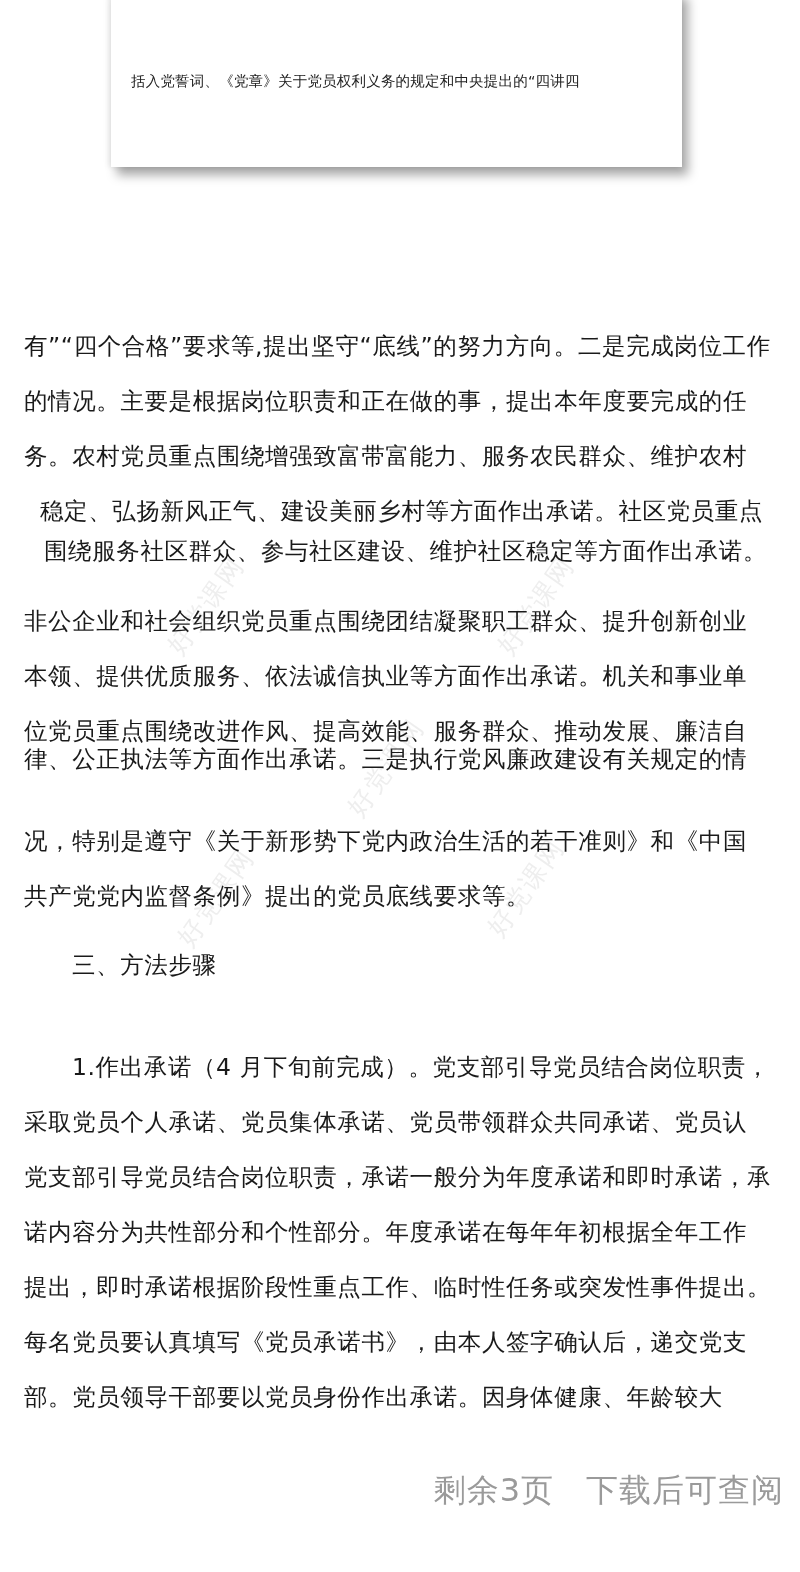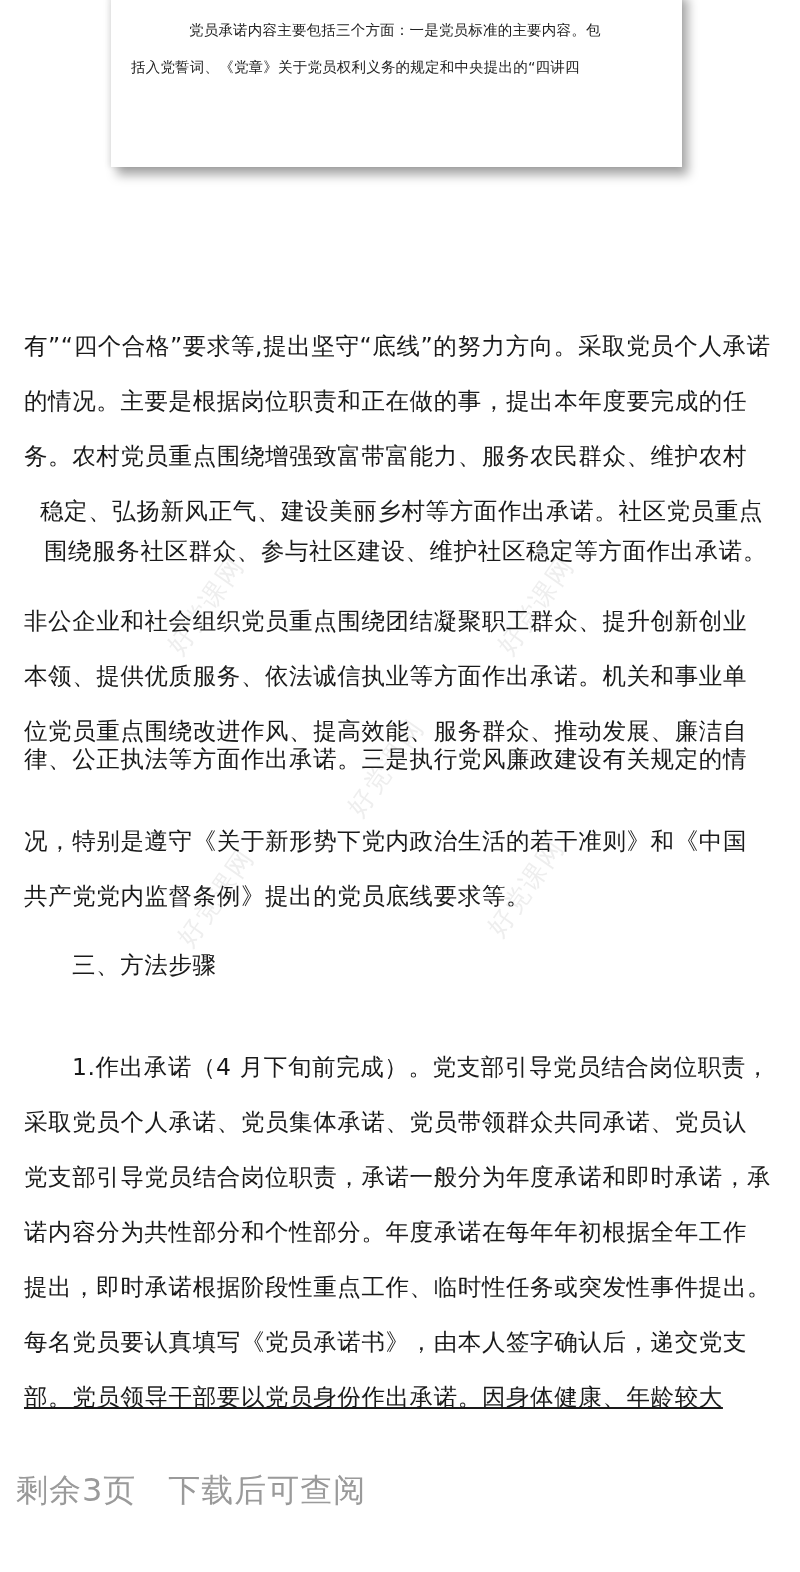--- a/index.html
+++ b/index.html
@@ -5,50 +5,49 @@
   html, body { margin: 0; padding: 0; background: #ffffff; }
   body { width: 800px; height: 1572px; position: relative; overflow: hidden;
          font-family: "DejaVu Sans", "Liberation Sans", sans-serif; color: #1a1a1a; }
 
   .card { position: absolute; left: 111px; top: -10px; width: 571px; height: 177px;
           background: #ffffff;
           box-shadow: 6px 8px 10px rgba(0,0,0,0.35), -2px 0 6px rgba(0,0,0,0.10); }
   .card-line { position: absolute; font-size: 14.5px; line-height: 20px; color: #222;
                white-space: nowrap; letter-spacing: 0.2px; }
   .card-line.l1 { left: 78px; top: 30px; }
-  .card-line.l2 { left: 20px; top: 67px; }
+  .card-line.l2 { left: 20px; top: 81px; }
 
   .body-line { position: absolute; left: 24px; font-size: 23.5px; line-height: 30px;
                white-space: nowrap; color: #1a1a1a; letter-spacing: 0.6px; }
   .body-line.indent { left: 72px; }
 
   .watermark { position: absolute; font-size: 26px; color: rgba(150,150,150,0.16);
                transform: rotate(-55deg); white-space: nowrap; pointer-events: none;
                letter-spacing: 2px; }
 
-  .footer { position: absolute; left: 0; width: 800px; top: 1470px; text-align: left;
+  .footer { position: absolute; left: 0; width: 800px; top: 1470px; text-align: right;
             font-size: 32px; line-height: 40px; color: #9a9a9a; letter-spacing: 1px; }
   .footer span { margin: 0 16px; }
 </style>
 </head>
 <body>
 
 <div class="card">
-  <div class="card-line l1">党员承诺内容主要包括三个方面：一是党员标准的主要内容。包</div>
   <div class="card-line l2">括入党誓词、《党章》关于党员权利义务的规定和中央提出的“四讲四</div>
 </div>
 
 <div class="watermark" style="left:150px; top:588px;">好党课网</div>
 <div class="watermark" style="left:480px; top:588px;">好党课网</div>
 <div class="watermark" style="left:330px; top:750px;">好党课网</div>
 <div class="watermark" style="left:160px; top:880px;">好党课网</div>
 <div class="watermark" style="left:470px; top:870px;">好党课网</div>
 
 <div>
-  <div class="body-line" style="top:331px;">有”“四个合格”要求等,提出坚守“底线”的努力方向。采取党员个人承诺</div>
+  <div class="body-line" style="top:331px;">有”“四个合格”要求等,提出坚守“底线”的努力方向。二是完成岗位工作</div>
   <div class="body-line" style="top:386px;">的情况。主要是根据岗位职责和正在做的事，提出本年度要完成的任</div>
   <div class="body-line" style="top:441px;">务。农村党员重点围绕增强致富带富能力、服务农民群众、维护农村</div>
   <div class="body-line" style="top:496px;margin-left:16px;">稳定、弘扬新风正气、建设美丽乡村等方面作出承诺。社区党员重点</div>
   <div class="body-line" style="top:536px;margin-left:20px;">围绕服务社区群众、参与社区建设、维护社区稳定等方面作出承诺。</div>
   <div class="body-line" style="top:606px;">非公企业和社会组织党员重点围绕团结凝聚职工群众、提升创新创业</div>
   <div class="body-line" style="top:661px;">本领、提供优质服务、依法诚信执业等方面作出承诺。机关和事业单</div>
   <div class="body-line" style="top:716px;">位党员重点围绕改进作风、提高效能、服务群众、推动发展、廉洁自</div>
   <div class="body-line" style="top:744px;">律、公正执法等方面作出承诺。三是执行党风廉政建设有关规定的情</div>
   <div class="body-line" style="top:826px;">况，特别是遵守《关于新形势下党内政治生活的若干准则》和《中国</div>
   <div class="body-line" style="top:881px;">共产党党内监督条例》提出的党员底线要求等。</div>
@@ -56,18 +55,18 @@
 
 <div class="body-line indent" style="top:950px;">三、方法步骤</div>
 
 <div>
   <div class="body-line indent" style="top:1052px;">1.作出承诺（4 月下旬前完成）。党支部引导党员结合岗位职责，</div>
   <div class="body-line" style="top:1107px;">采取党员个人承诺、党员集体承诺、党员带领群众共同承诺、党员认</div>
   <div class="body-line" style="top:1162px;">党支部引导党员结合岗位职责，承诺一般分为年度承诺和即时承诺，承</div>
   <div class="body-line" style="top:1217px;">诺内容分为共性部分和个性部分。年度承诺在每年年初根据全年工作</div>
   <div class="body-line" style="top:1272px;">提出，即时承诺根据阶段性重点工作、临时性任务或突发性事件提出。</div>
   <div class="body-line" style="top:1327px;">每名党员要认真填写《党员承诺书》，由本人签字确认后，递交党支</div>
-  <div class="body-line" style="top:1382px;text-decoration:underline;">部。党员领导干部要以党员身份作出承诺。因身体健康、年龄较大</div>
+  <div class="body-line" style="top:1382px;">部。党员领导干部要以党员身份作出承诺。因身体健康、年龄较大</div>
 </div>
 
 <div class="footer">
   <span>剩余3页</span><span>下载后可查阅</span>
 </div>
 
 </body></html>

